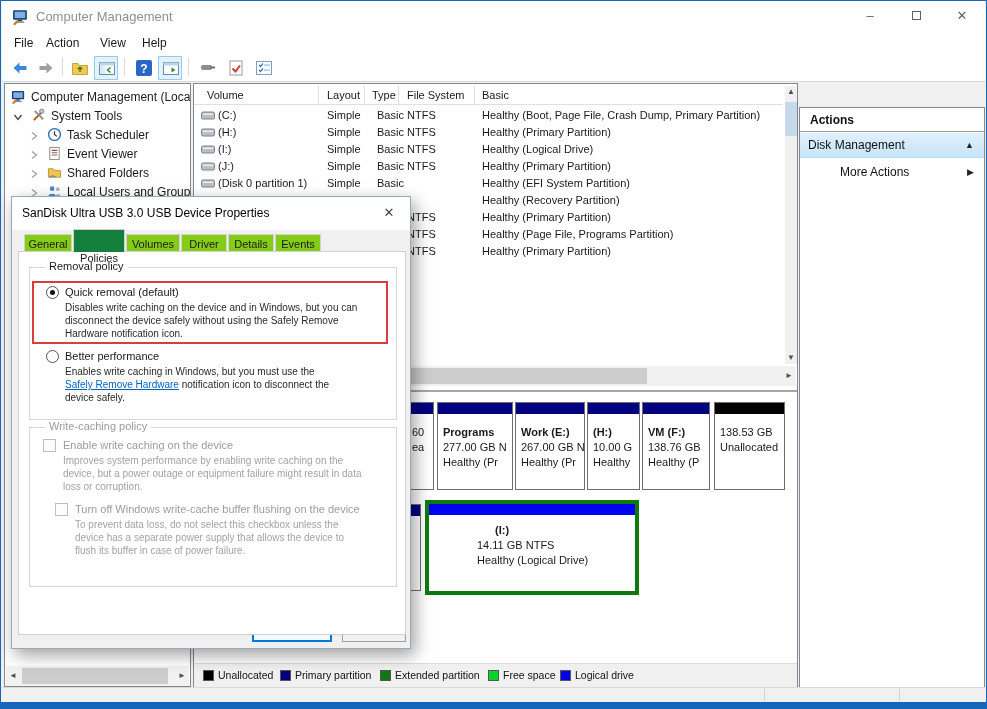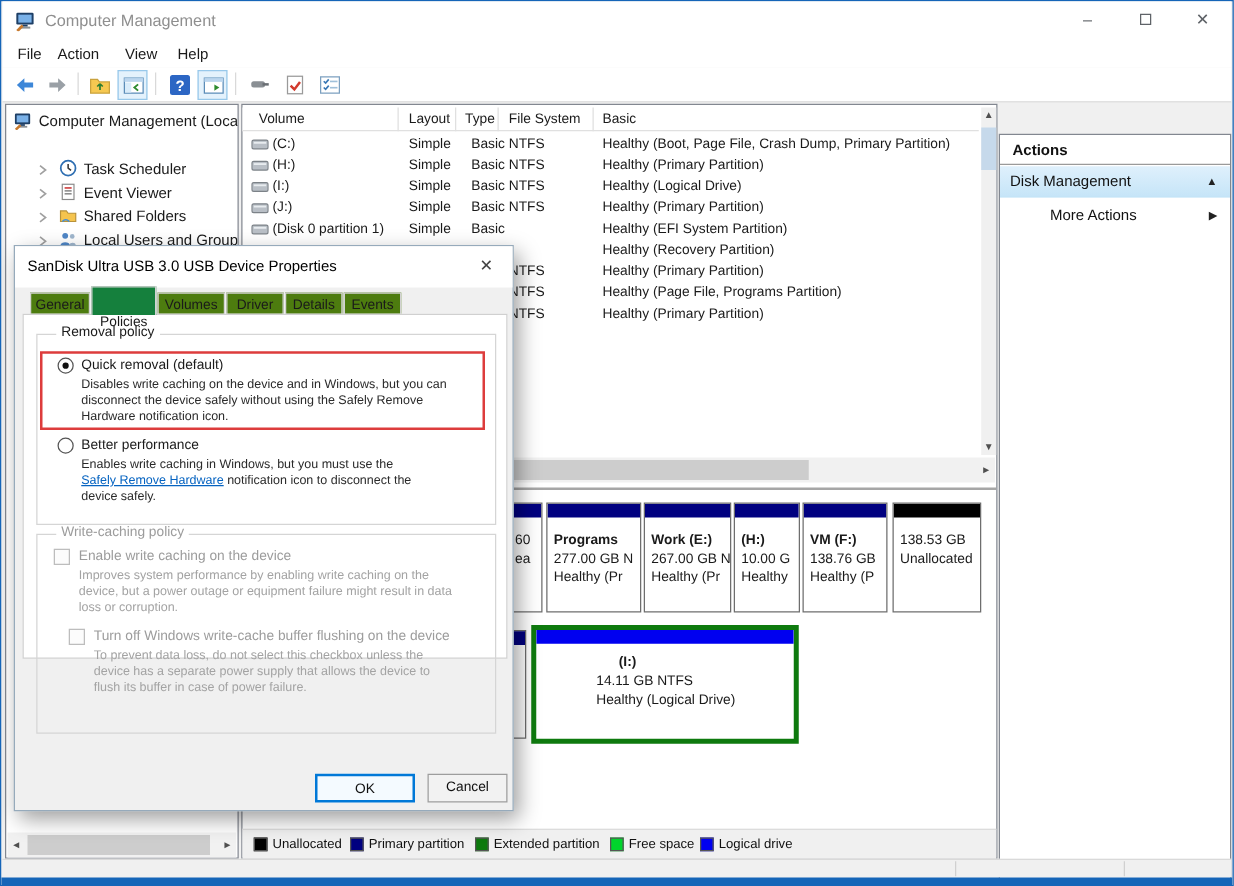--- a/index.html
+++ b/index.html
@@ -82,24 +82,24 @@
                border-top:1px solid #d9d9d9; }
   .ssep { position:absolute; top:1px; bottom:1px; width:1px; background:#d0d0d0; }
   .bluestrip { position:absolute; left:0; right:0; top:701px; height:8px; background:#1565b8; }
   
   .dialog { position:absolute; left:10px; top:195px; width:400px; height:453px; background:#f0f0f0;
             border:1px solid #96aabb; box-shadow:4px 6px 16px rgba(0,0,0,.38); z-index:20; }
   .dtitle { position:absolute; left:0; right:0; top:0; height:33px; background:#fff; }
   .dtitle .txt { position:absolute; left:10px; top:9px; font-size:12px; color:#000; }
   .dclose { position:absolute; right:8px; top:5px; width:26px; height:22px; text-align:center;
             line-height:22px; font-size:13px; color:#444; }
-  .tab { position:absolute; top:37px; height:18px; background:#4d7c0f; border:1px solid #d2d2d2;
+  .tab { position:absolute; top:37px; height:18px; background:#84cc16; border:1px solid #d2d2d2;
          font-size:11px; text-align:center; padding-top:3px; color:#1a1a1a; z-index:2; }
   .tab.active { top:32px; height:23px; background:#15803d; border-bottom:none; padding-top:22px; z-index:4; }
-  .tabpage { position:absolute; left:6px; top:54px; width:388px; height:276px; background:#fff;
+  .tabpage { position:absolute; left:6px; top:54px; width:388px; height:384px; background:#fff;
              border:1px solid #d0d0d0; z-index:3; }
   .gbox { position:absolute; border:1px solid #d5d5d5; }
   .glabel { position:absolute; background:#fff; padding:0 4px; font-size:11px; color:#1a1a1a; z-index:2; }
   .glabel.dis { color:#9c9c9c; }
   .redbox { position:absolute; left:13px; top:29px; width:356px; height:63px;
             border:2px solid #dd3c3c; z-index:5; }
   .radio { position:absolute; width:13px; height:13px; border:1px solid #555; border-radius:50%;
            background:#fff; }
   .radio.sel::after { content:''; position:absolute; left:3px; top:3px; width:5px; height:5px;
                       background:#111; border-radius:50%; }
@@ -202,20 +202,33 @@
       <span class="ticon" style="left:6px">
         <svg viewBox="0 0 16 16" width="15" height="15">
             <rect x="1" y="2" width="13" height="9" rx="1" fill="#1e3f66"></rect>
             <rect x="2.5" y="3.5" width="10" height="6" fill="#7ab1e8"></rect>
             <rect x="5.5" y="11" width="4" height="1.5" fill="#1e3f66"></rect>
             <rect x="3.5" y="12.5" width="8" height="1.5" fill="#8a8f94"></rect>
             <path d="M1 15l4-4 1.5 1.5-4 4z" fill="#c87a2e"></path>
           </svg></span>
       <span class="tlabel" style="left:26px">Computer Management (Local</span>
     </div>
+    <div class="trow" style="top:23px">
+      <span class="chev" style="left:8px">
+        <svg width="10" height="10">
+            <path d="M1.5 3L5 7.5 8.5 3" stroke="#404040" fill="none" stroke-width="1.3"></path>
+          </svg></span>
+      <span class="ticon" style="left:26px">
+        <svg viewBox="0 0 16 16" width="15" height="15">
+            <path d="M3 13L11 5" stroke="#b05c10" stroke-width="2"></path>
+            <path d="M4 3l9 9" stroke="#909090" stroke-width="2"></path>
+            <circle cx="11.5" cy="3.5" r="2.3" fill="#c8c8c8" stroke="#808080"></circle>
+          </svg></span>
+      <span class="tlabel" style="left:46px">System Tools</span>
+    </div>
     <div class="trow" style="top:42px">
       <span class="chev" style="left:24px">
         <svg width="10" height="10">
             <path d="M3 1.5L7.5 5 3 8.5" stroke="#a0a0a0" fill="none" stroke-width="1.3"></path>
           </svg></span>
       <span class="ticon" style="left:42px">
         <svg viewBox="0 0 16 16" width="15" height="15">
             <circle cx="8" cy="8" r="6.3" fill="#fff" stroke="#2f6fb2" stroke-width="1.5"></circle>
             <path d="M8 4.5V8l2.5 2" stroke="#333" stroke-width="1.3" fill="none"></path>
           </svg></span>

